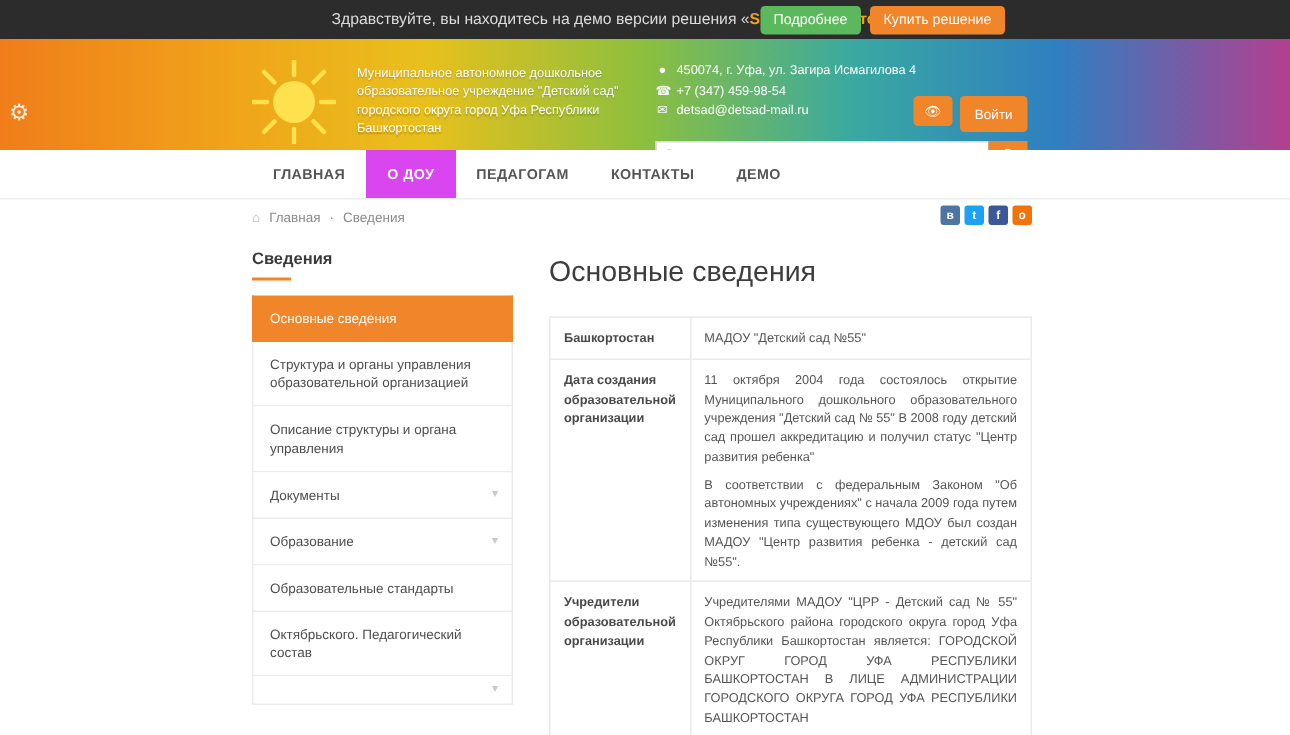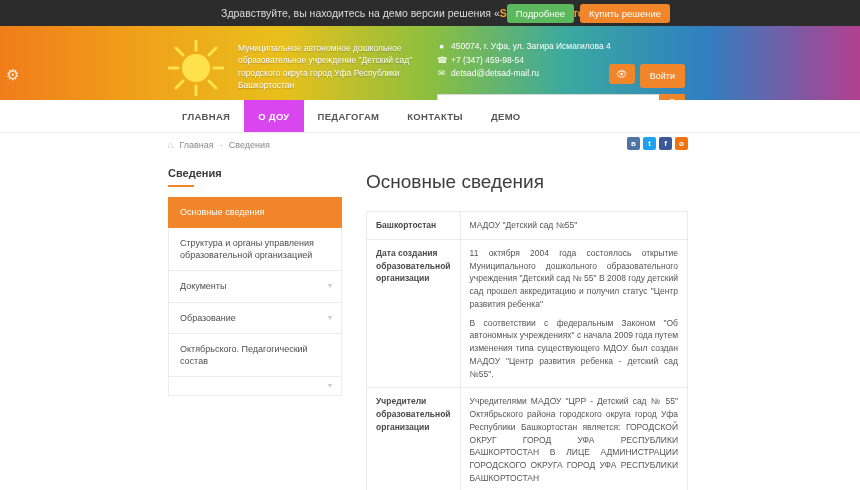--- a/index.html
+++ b/index.html
@@ -253,26 +253,32 @@
     <h3>Сведения</h3>
     <div class="rule"></div>
 
     <div class="side-item active">
       <span>Основные сведения</span>
     </div>
     <div class="side-item">
       <span>Структура и органы управления образовательной организацией</span>
     </div>
     <div class="side-item">
+      <span>Описание структуры и органа управления</span>
+    </div>
+    <div class="side-item">
       <span>Документы</span>
       <span class="chev">▾</span>
     </div>
     <div class="side-item">
       <span>Образование</span>
       <span class="chev">▾</span>
+    </div>
+    <div class="side-item">
+      <span>Образовательные стандарты</span>
     </div>
     <div class="side-item">
       <span>Октябрьского. Педагогический состав</span>
     </div>
     <div class="side-item">
       <span class="chev">▾</span>
     </div>
 
   </div>
 

